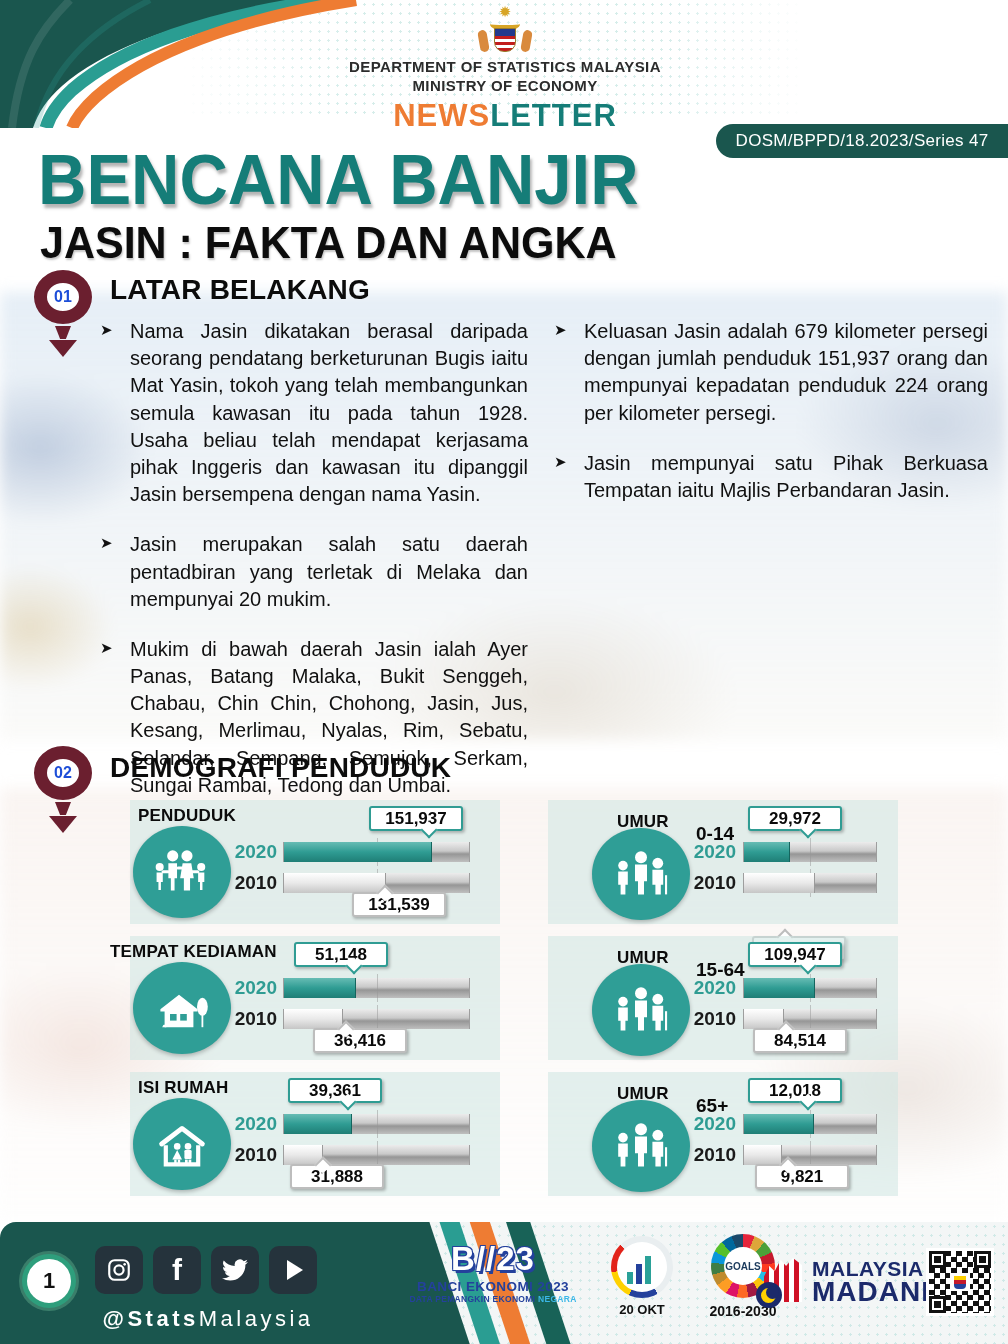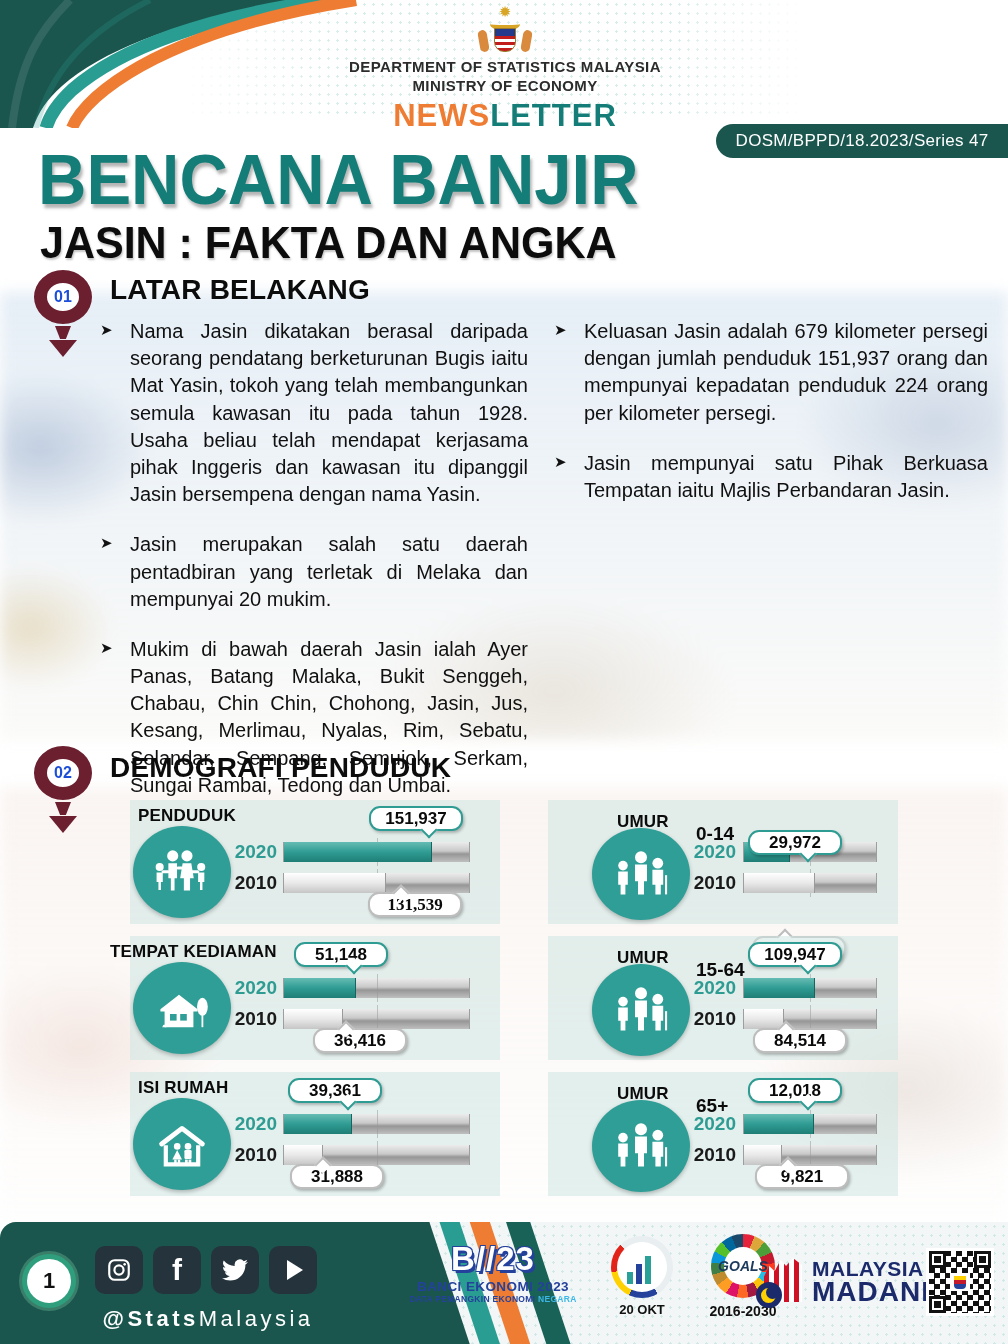--- a/index.html
+++ b/index.html
@@ -119,21 +119,21 @@
     background:linear-gradient(180deg,#ececec 0%,#c9c9c9 45%,#969696 60%,#bfbfbf 100%);
     border-left:1px solid #9e9e9e; border-right:1px solid #9e9e9e; }
   .track::after { content:""; position:absolute; left:50%; top:-4px; bottom:-4px; width:1px; background:rgba(150,150,150,.5); }
   .cleft  .track { left:153px; width:187px; }
   .cright .track { left:195px; width:134px; }
   .t20 { top:42px; } .t10 { top:73px; }
   .fill { position:absolute; left:0; top:0; height:100%; z-index:1; }
   .f20 { background:linear-gradient(180deg,#66bcb4 0%,#2f9c93 50%,#1f7e76 100%); border-right:1px solid #14655e; }
   .f10 { background:linear-gradient(180deg,#ffffff 0%,#e9e9e9 50%,#c6c6c6 100%); border-right:1px solid #9a9a9a; }
   .callout { position:absolute; min-width:94px; height:25px; background:#fff; border:2px solid var(--bc);
-    border-radius:11px; display:flex; align-items:center; justify-content:center; font-size:17px; font-weight:800;
+    border-radius:3px; display:flex; align-items:center; justify-content:center; font-size:17px; font-weight:800;
     color:#0a0a0a; box-shadow:1.5px 2px 3px rgba(0,0,0,.25); z-index:3; padding:0 4px; }
   .c20 { top:6px;  --bc:#2f9c93; }
   .c10 { top:92px; --bc:#bdbdbd; }
   .c20::after { content:""; position:absolute; bottom:-7px; left:58%; width:10px; height:10px; background:#fff;
     border-right:2px solid var(--bc); border-bottom:2px solid var(--bc); transform:rotate(45deg); }
   .c10::after { content:""; position:absolute; top:-7px; left:28%; width:10px; height:10px; background:#fff;
     border-left:2px solid var(--bc); border-top:2px solid var(--bc); transform:rotate(45deg); }
 
   
   footer { position:absolute; left:0; top:1222px; width:1008px; height:122px; background:#f3f6f6;
@@ -173,21 +173,21 @@
   .okt-bars { position:absolute; left:16px; bottom:14px; display:flex; align-items:flex-end; gap:3px; }
   .okt-bars i { display:block; width:6px; background:#2aa198; }
   .okt-bars i:nth-child(1){ height:12px; } .okt-bars i:nth-child(2){ height:20px; background:#24419c; } .okt-bars i:nth-child(3){ height:28px; }
   .okt-label { margin-top:4px; font-size:13px; font-weight:800; color:#111; }
 
   .sdg { left:698px; top:12px; width:90px; }
   .sdg-wheel { position:relative; width:64px; height:64px; margin:0 auto; border-radius:50%;
     background:conic-gradient(#e5243b 0 21deg,#dda63a 0 42deg,#4c9f38 0 64deg,#c5192d 0 85deg,#ff3a21 0 106deg,#26bde2 0 127deg,#fcc30b 0 148deg,#a21942 0 170deg,#fd6925 0 191deg,#dd1367 0 212deg,#fd9d24 0 233deg,#bf8b2e 0 254deg,#3f7e44 0 276deg,#0a97d9 0 297deg,#56c02b 0 318deg,#00689d 0 339deg,#19486a 0 360deg); }
   .sdg-wheel::before { content:""; position:absolute; inset:13px; border-radius:50%; background:#fff; }
   .sdg-wheel span { position:absolute; inset:0; display:flex; align-items:center; justify-content:center;
-    font-size:14px; font-weight:900; color:#1b3a5c; z-index:1;font-style:italic; }
+    font-size:10px; font-weight:900; color:#1b3a5c; z-index:1; }
   .sdg-label { margin-top:5px; font-size:14px; font-weight:800; color:#111; }
 
   .madani { left:758px; top:34px; width:160px; display:flex; align-items:center; gap:8px; text-align:left; }
   .madani-mark { position:relative; width:46px; height:52px; flex:none; }
   .madani-flag { position:absolute; left:6px; top:2px; width:38px; height:44px;
     background:repeating-linear-gradient(90deg,#cf1126 0 5px,#fff 5px 10px);
     clip-path:polygon(0 100%, 0 42%, 14% 18%, 28% 30%, 44% 4%, 58% 18%, 76% 0, 100% 16%, 100% 100%); }
   .madani-moon { position:absolute; left:-2px; bottom:0; width:26px; height:26px; border-radius:50%; background:#1b2a6b; }
   .madani-moon::before { content:""; position:absolute; left:5px; top:6px; width:15px; height:15px; border-radius:50%;
     background:#ffd100; }
@@ -312,21 +312,21 @@
     <div class="yr y10">2010</div>
     <div class="track t20">
         <div class="fill f20" style="width: 80%;"></div>
       </div>
     <div class="track t10">
         <div class="fill f10" style="width: 55%;"></div>
       </div>
     <div class="callout c20" style="left:239px;">
         <span>151,937</span>
       </div>
-    <div class="callout c10" style="left:238px;font-family:Liberation Serif, serif;">
+    <div class="callout c10" style="left:222px;">
         <span>131,539</span>
       </div>
   </div>
 
   <div class="card cright" style="top:800px;">
     <div class="card-title">UMUR</div>
     <div class="age-label">0-14</div>
     <div class="icon-circle">
       <svg width="64" height="60" viewBox="0 0 100 100" fill="#fff">
         <circle cx="20" cy="36" r="8"></circle>
@@ -339,21 +339,21 @@
       </svg>
     </div>
     <div class="yr y20">2020</div>
     <div class="yr y10">2010</div>
     <div class="track t20">
         <div class="fill f20" style="width: 35%;"></div>
       </div>
     <div class="track t10">
         <div class="fill f10" style="width: 54%;"></div>
       </div>
-    <div class="callout c20" style="left:200px;margin-top:24px;">
+    <div class="callout c20" style="left:200px;">
         <span>29,972</span>
       </div>
     <div class="callout c10" style="left:204px;margin-top:44px;">
         <span>37,204</span>
       </div>
   </div>
 
   <div class="card cleft" style="top:936px;">
     <div class="card-title" style="left:-20px;">TEMPAT KEDIAMAN</div>
     <div class="icon-circle">

